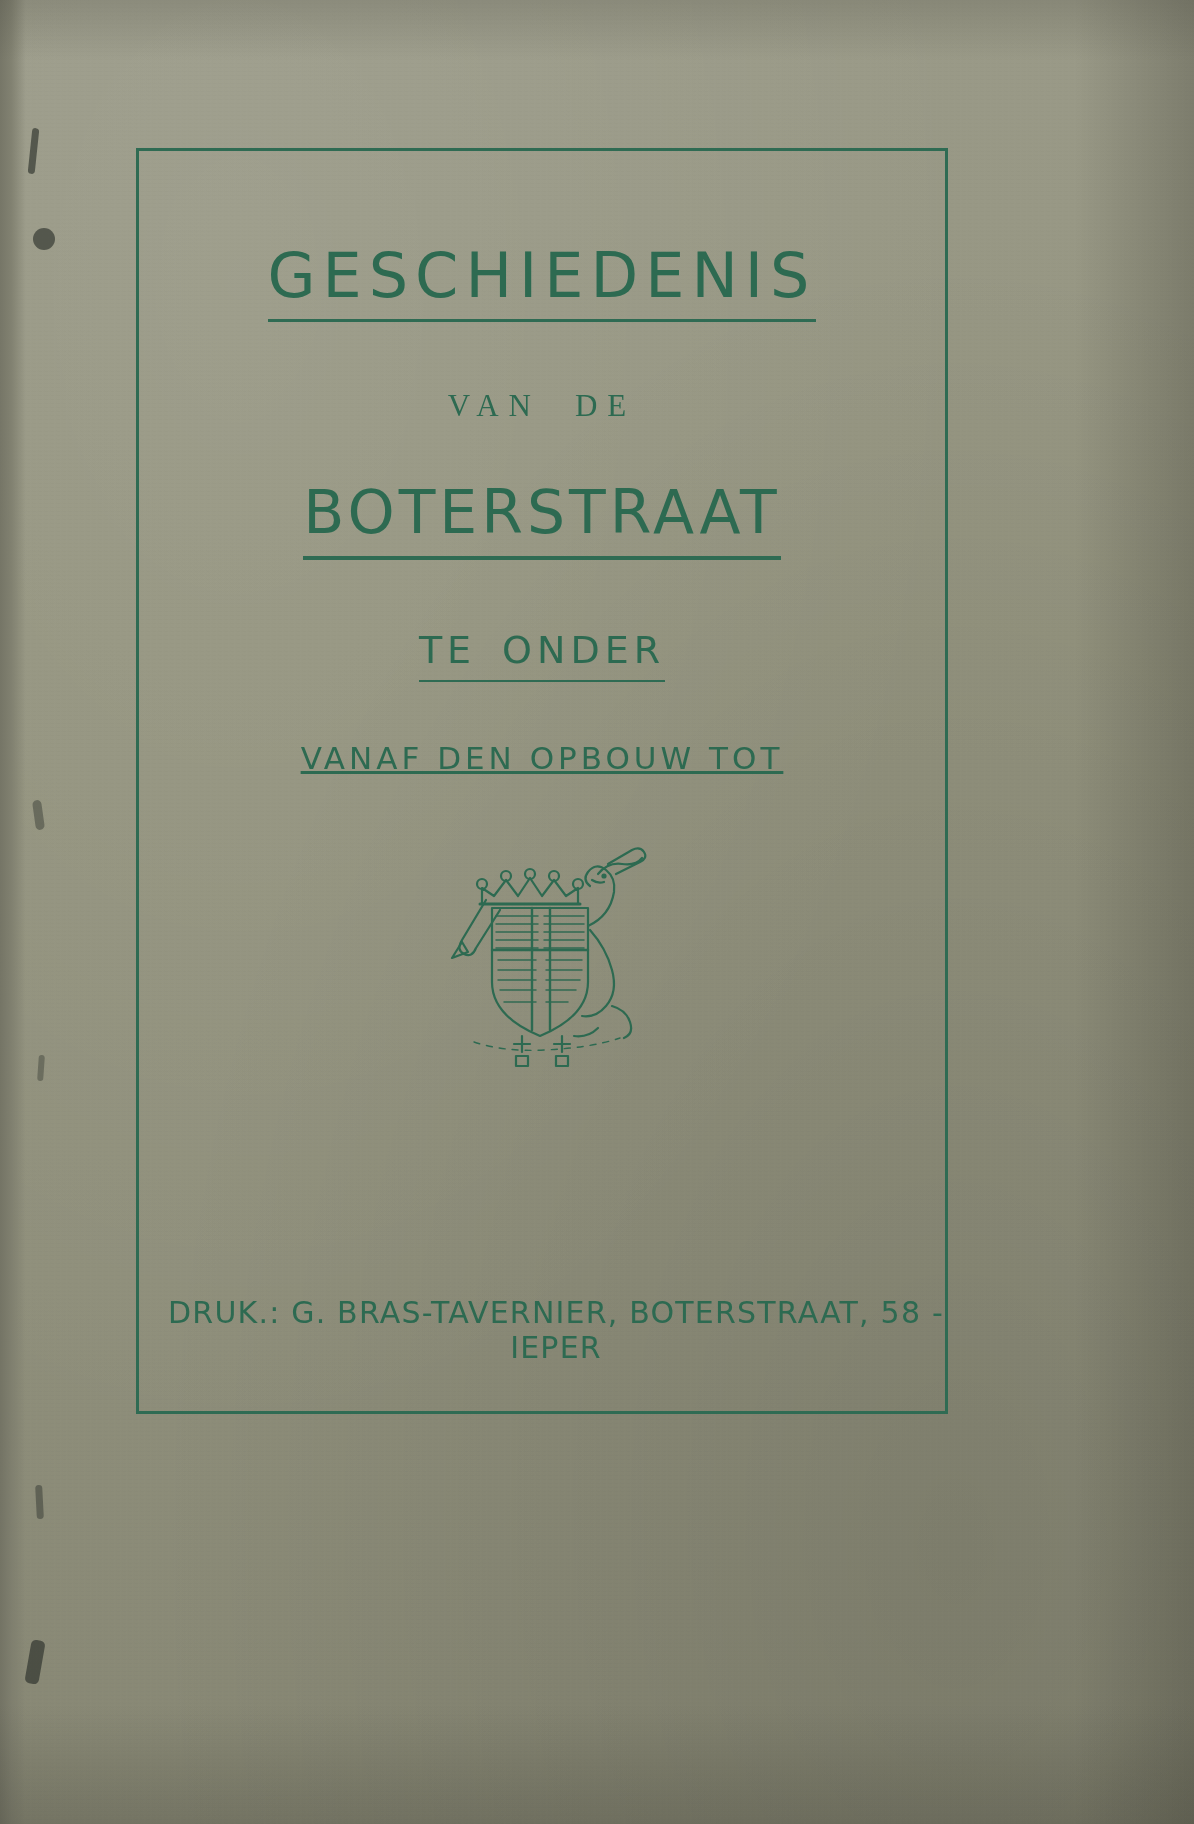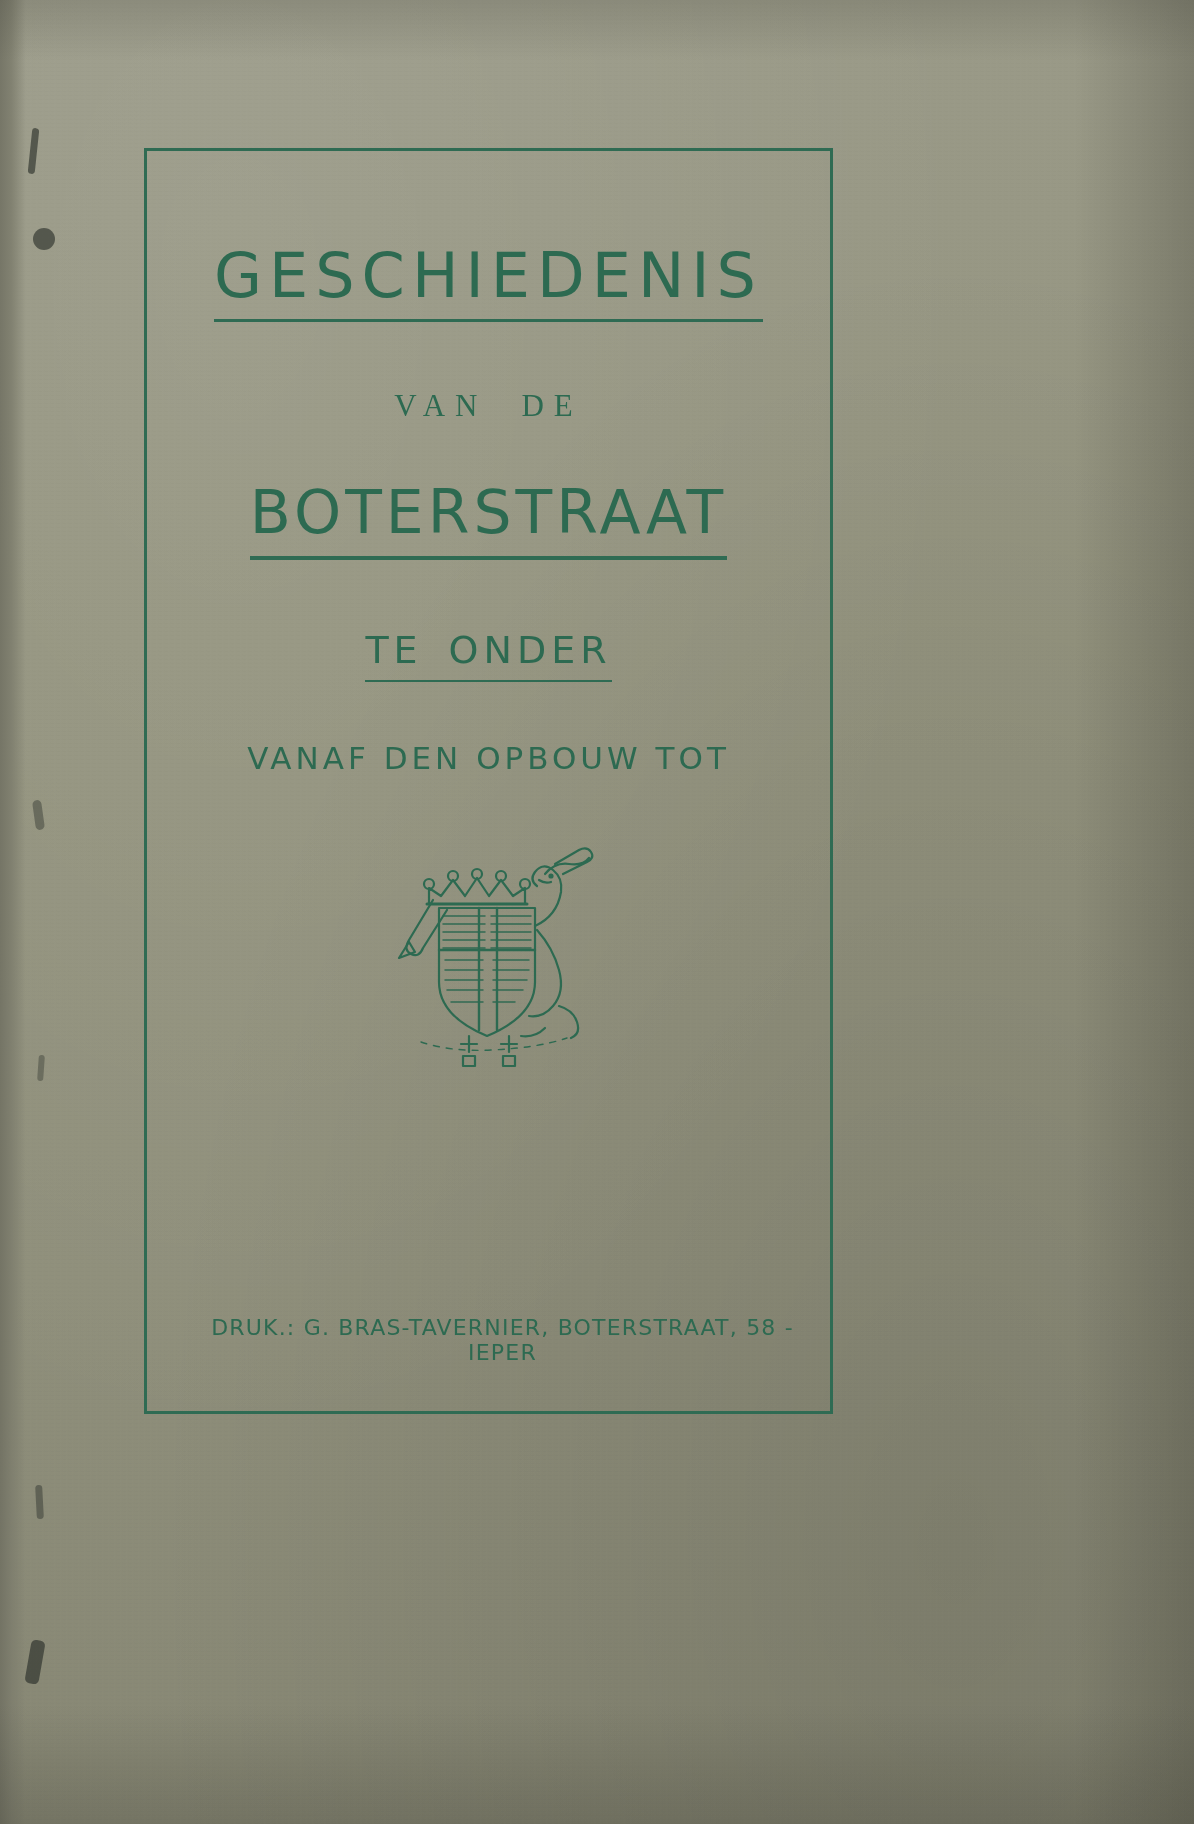--- a/index.html
+++ b/index.html
@@ -69,23 +69,23 @@
   .mark.m1 { left: 30px;  top: 128px;  width: 7px;  height: 46px;  border-radius: 4px; transform: rotate(6deg); }
   .mark.m2 { left: 33px;  top: 228px;  width: 22px; height: 22px; }
   .mark.m3 { left: 34px;  top: 800px;  width: 9px;  height: 30px; border-radius: 5px; transform: rotate(-8deg); opacity:.5;}
   .mark.m4 { left: 38px;  top: 1055px; width: 6px;  height: 26px; border-radius: 4px; transform: rotate(4deg); opacity:.45;}
   .mark.m5 { left: 36px;  top: 1485px; width: 7px;  height: 34px; border-radius: 4px; transform: rotate(-3deg); opacity:.55;}
   .mark.m6 { left: 28px;  top: 1640px; width: 14px; height: 44px; border-radius: 5px; transform: rotate(10deg); opacity:.8;}
 
   
   .cover {
     position: absolute;
-    left: 144px;
+    left: 136px;
     top: 148px;
-    width: 689px;
+    width: 812px;
     height: 1266px;
     border: 3px solid #2f6b53;
     box-sizing: border-box;
   }
   .cover-inner {
     position: absolute;
     inset: 0;
     padding: 0 46px;
     box-sizing: border-box;
     text-align: center;
@@ -126,38 +126,39 @@
     display: inline-block;
     border-bottom: 2px solid #2f6b53;
     padding-bottom: 8px;
   }
   .t-te .gap { display: inline-block; width: 26px; }
 
   .t-sub1 {
     margin-top: 58px;
     font-size: 31px;
     letter-spacing: 4px;
+    text-decoration: underline;
   }
   .t-sub2 {
     margin-top: 52px;
     font-size: 31px;
     letter-spacing: 3px;
   }
 
   .crest-wrap {
     margin-top: 54px;
     display: flex;
     justify-content: center;
   }
 
   .imprint {
     position: absolute;
     left: 0; right: 0;
     bottom: 46px;
-    font-size: 22px;
+    font-size: 30px;
     letter-spacing: 1.2px;
     color: #2d6a51;
     margin-left: 28px;
   }
 
   
   .cover, .cover-inner { filter: blur(0.25px); }
 </style>
 </head>
 <body>

